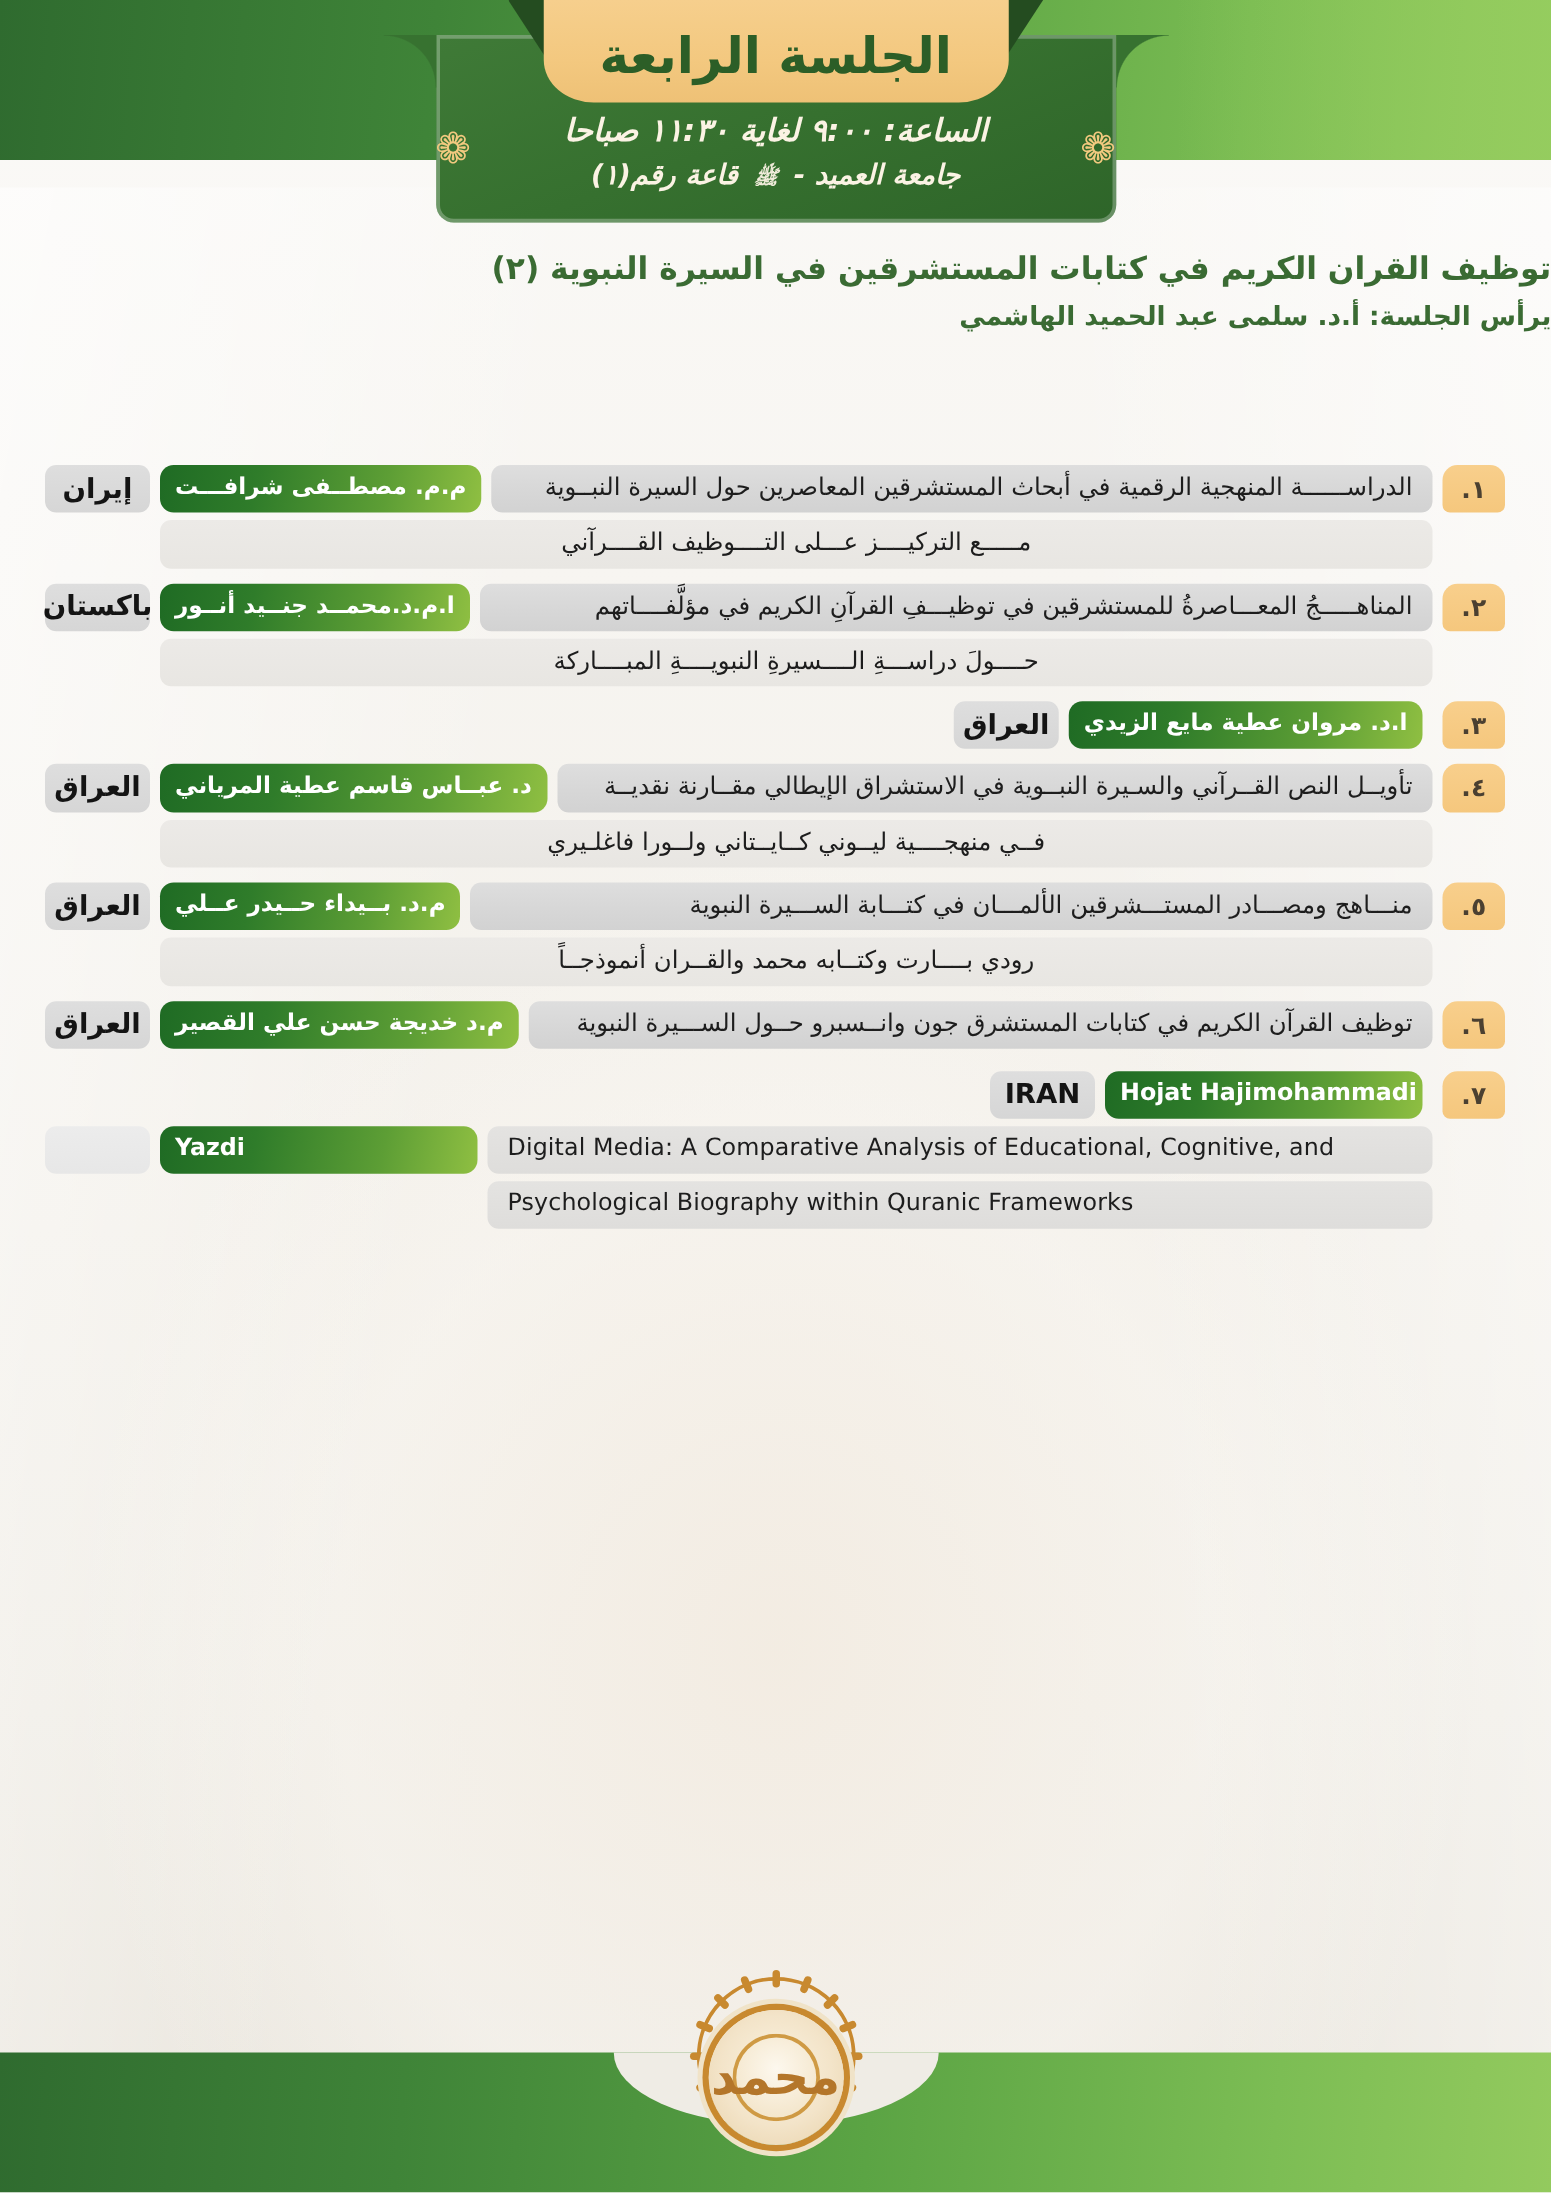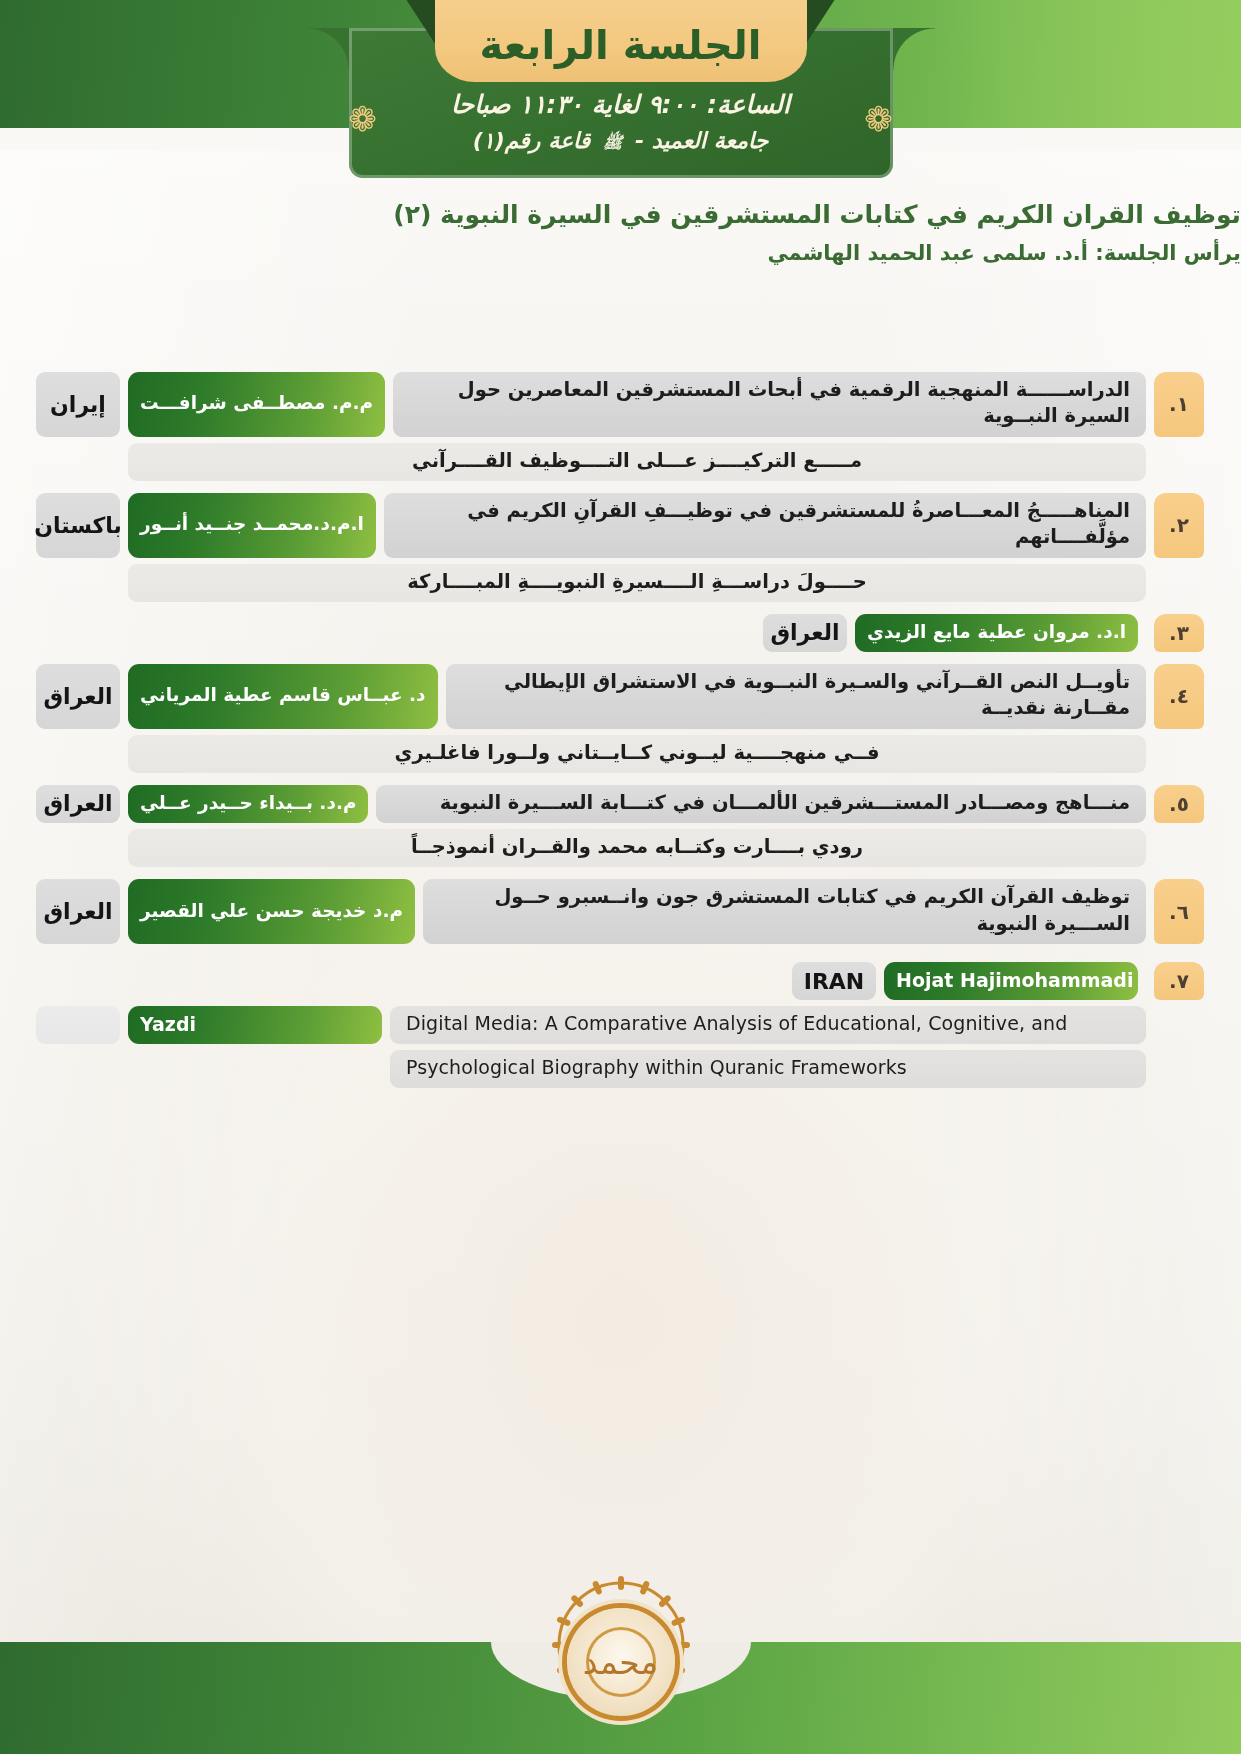--- a/index.html
+++ b/index.html
@@ -158,21 +158,21 @@
     margin-left: 8px;
   }
   .num-badge.ghost { background: transparent; }
 
   .title-cell {
     flex: 1 1 auto;
     background: linear-gradient(180deg, #dedede 0%, #d7d7d7 55%, #d2d2d2 100%);
     border-radius: 9px;
     display: flex; align-items: center;
     padding: 5px 16px 7px 16px;
-    font-size: 19.5px; font-weight: 700; color: #1d1d1d;
+    font-size: 19.5px; font-weight: 400; color: #1d1d1d;
     line-height: 1.35;
     letter-spacing: -0.1px;
   }
   .title-cell.cont {
     background: linear-gradient(180deg, #eceae7 0%, #e8e6e2 100%);
     justify-content: center;
   }
   .title-cell.en {
     direction: ltr;
     font-size: 19px; font-weight: 500;
@@ -238,21 +238,21 @@
     box-shadow: 0 0 0 5px #c8892f, 0 0 0 9px #f0e3c8;
     display: flex; align-items: center; justify-content: center;
     z-index: 4;
   }
   .logo-inner {
     width: 70px; height: 70px;
     border-radius: 50%;
     background: radial-gradient(circle at 50% 40%, #fdf8ee 0%, #f0dfbe 100%);
     box-shadow: inset 0 0 0 3px #cf9a44;
     display: flex; align-items: center; justify-content: center;
-    font-size: 33px; color: #b4762a; font-weight: 400;
+    font-size: 40px; color: #b4762a; font-weight: 700;
   }
   .logo-rays{
     position:absolute; left:50%; bottom:38px; transform:translateX(-50%);
     width:142px; height:142px; z-index:3;
   }
 </style>
 </head>
 <body>
 
 <div class="page-bg"></div>

